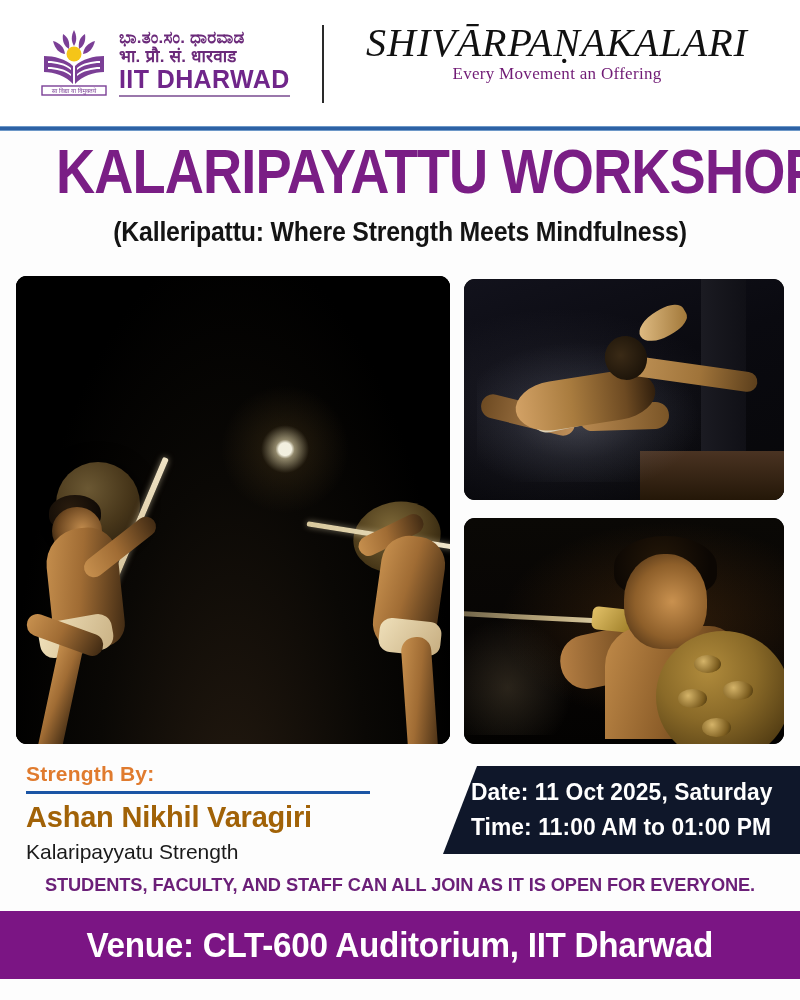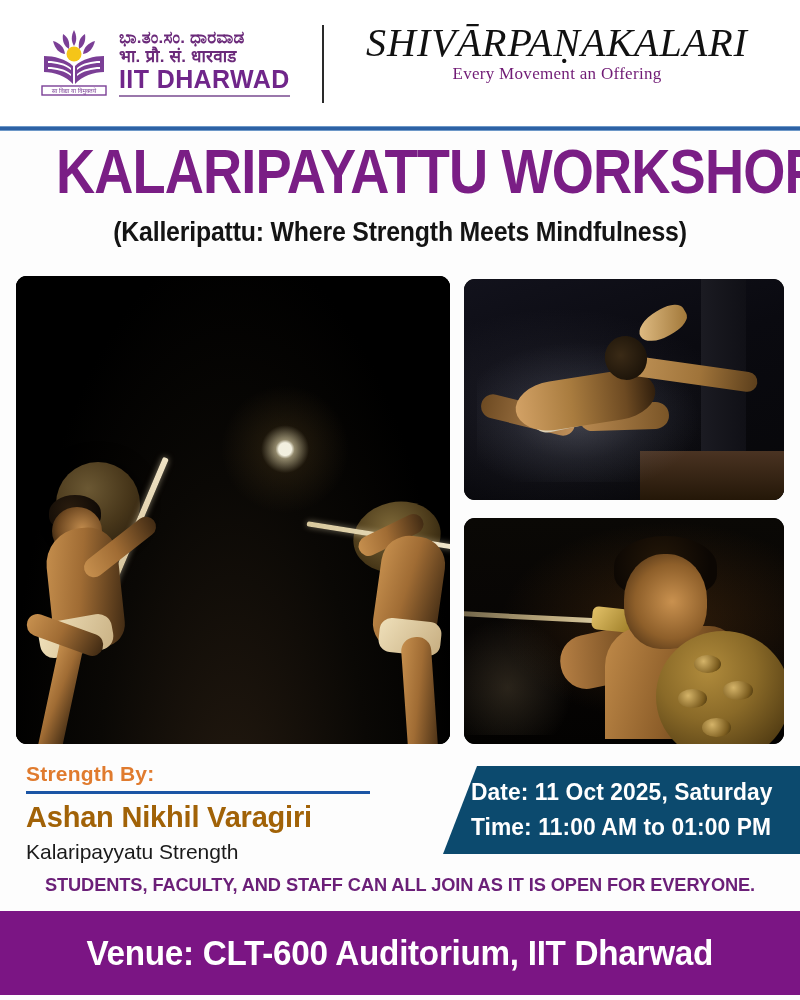--- a/index.html
+++ b/index.html
@@ -141,36 +141,36 @@
   
   .speaker{position:absolute;left:26px;top:762px;width:400px;}
   .workshop-by{font-size:21px;font-weight:700;color:#e07b2e;letter-spacing:.2px;}
   .spk-rule{height:3px;background:#1b55a5;margin-top:5px;width:344px;}
   .spk-name{font-size:29px;font-weight:700;color:#a16207;margin-top:7px;letter-spacing:-.2px;}
   .spk-role{font-size:21px;font-weight:400;color:#1a1a1a;margin-top:6px;}
 
   
   .date-banner{
     position:absolute;left:443px;top:766px;width:357px;height:88px;
-    background:#0c4a6e;
+    background:#0f172a;
     clip-path:polygon(34px 0, 357px 0, 357px 88px, 0 88px);
     display:flex;flex-direction:column;justify-content:center;align-items:center;
   }
   .date-line,.time-line{
     color:#ffffff;font-size:24px;font-weight:700;letter-spacing:.1px;
     transform:scaleX(.95);line-height:1.45;white-space:nowrap;
   }
 
   
   .open-note{position:absolute;left:0;top:874px;width:800px;text-align:center;
     font-size:19px;font-weight:700;color:#6b1f78;letter-spacing:-.1px;
     transform:scaleX(.96);white-space:nowrap;}
 
   
-  .venue{position:absolute;left:0;top:911px;width:800px;height:84px;background:#7b1584;
+  .venue{position:absolute;left:0;top:911px;width:800px;height:68px;background:#7b1584;
     display:flex;align-items:center;justify-content:center;}
   .venue-text{color:#ffffff;font-size:35px;font-weight:700;letter-spacing:-.3px;
     transform:scaleX(.95);white-space:nowrap;}
 </style>
 </head>
 <body>
 
 <div class="poster">
 
   <div class="header">

